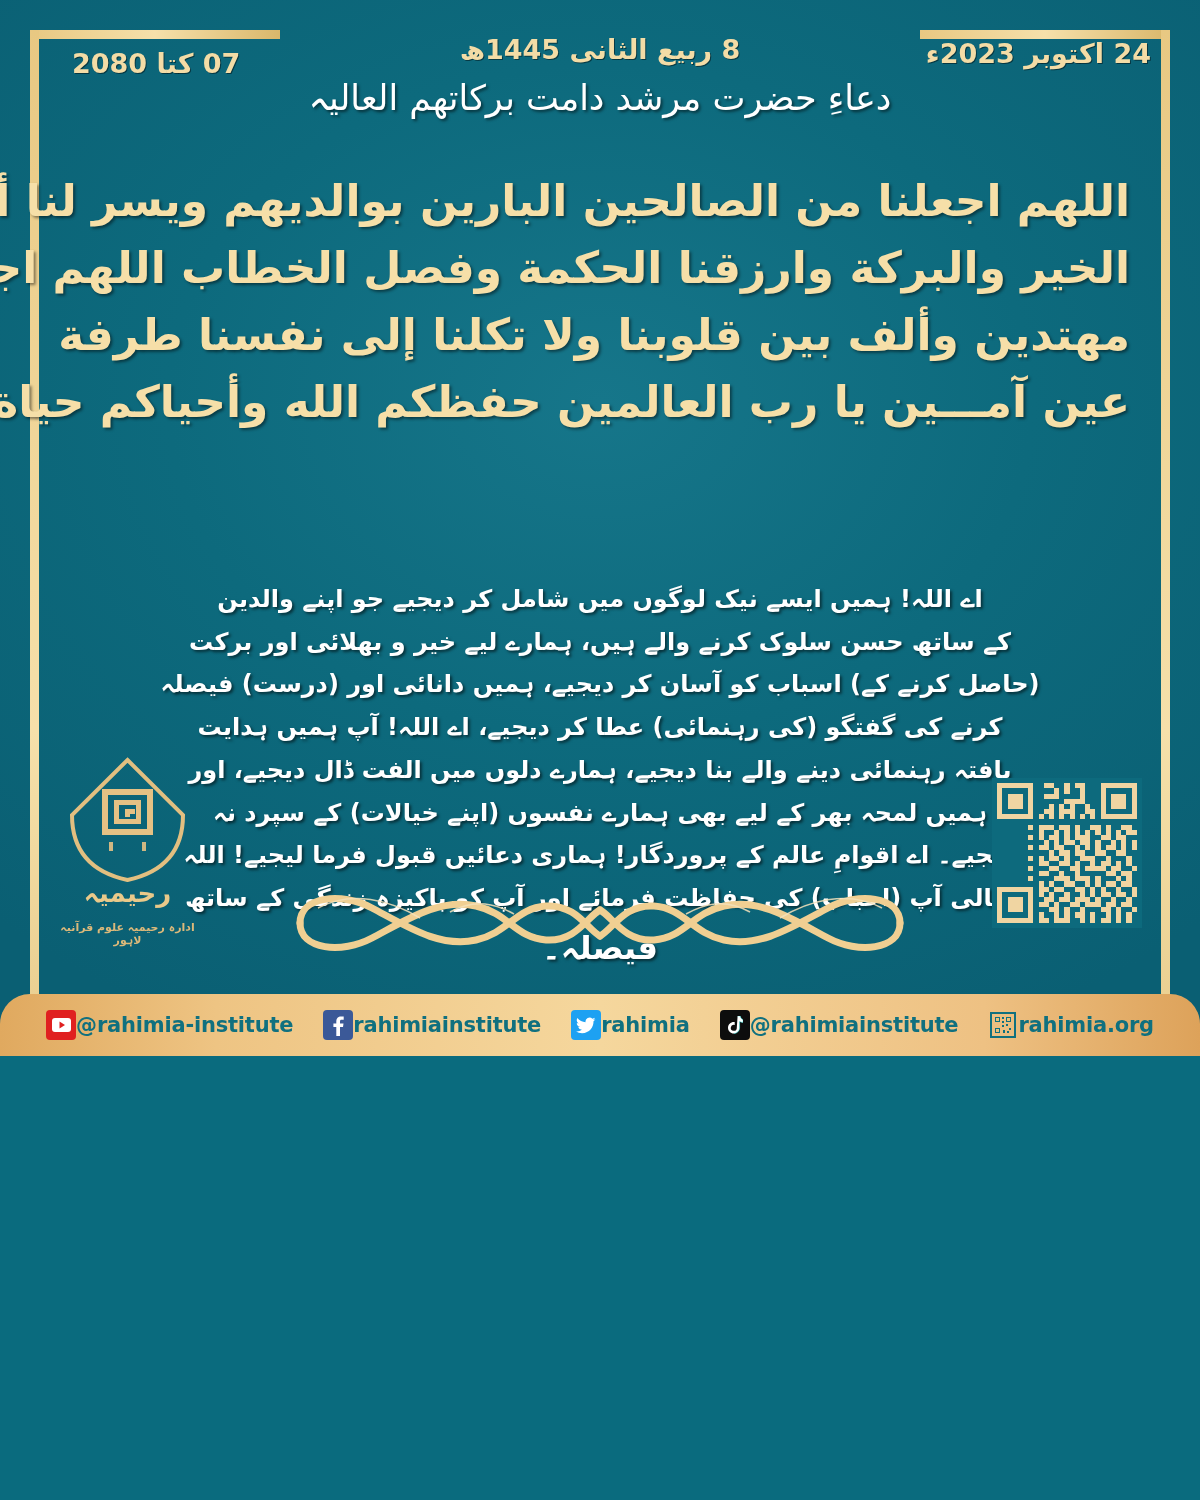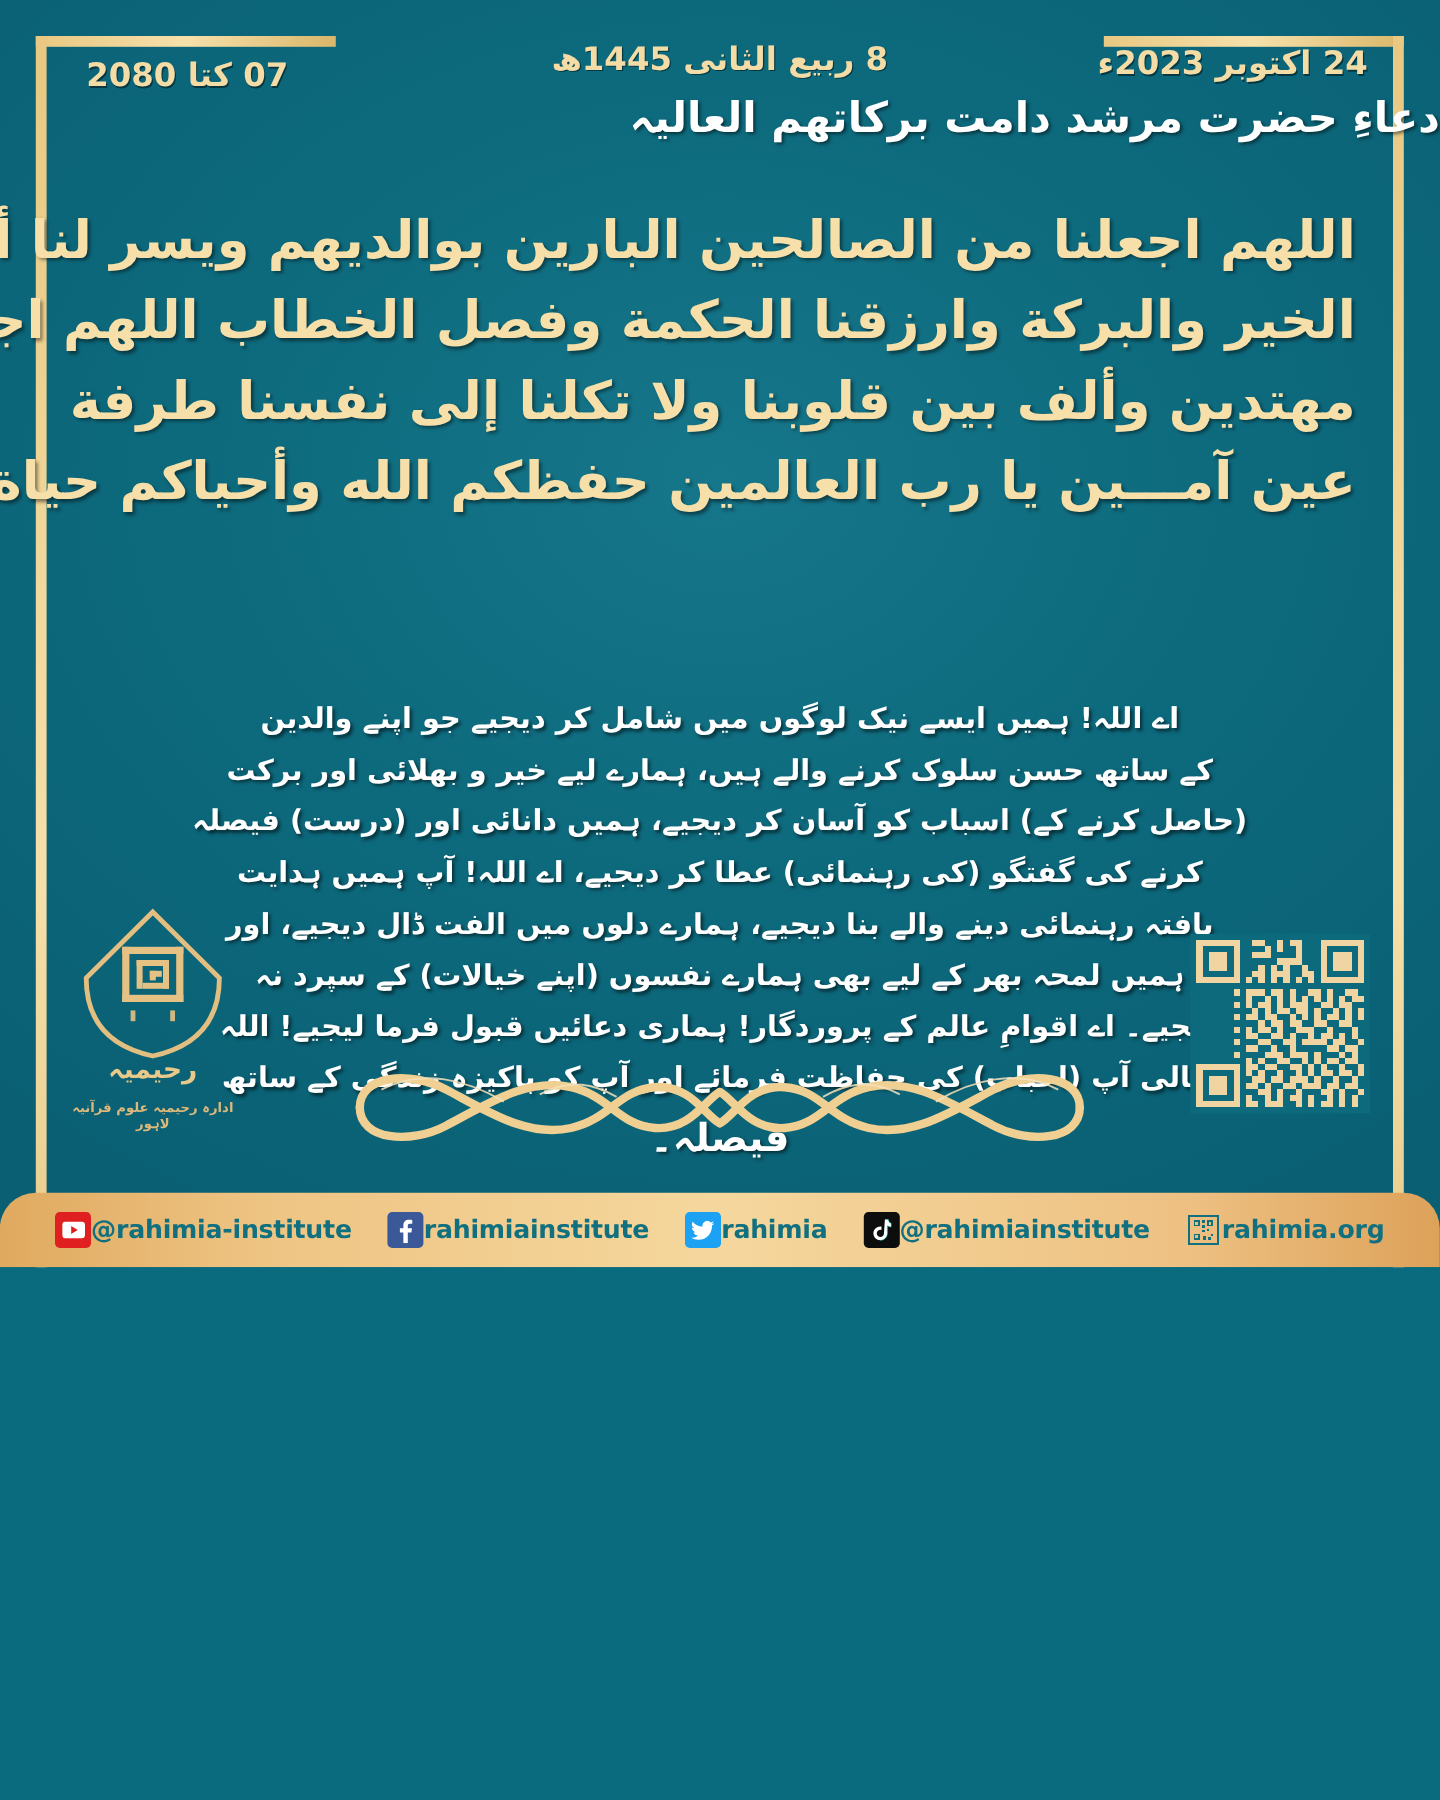--- a/index.html
+++ b/index.html
@@ -29,25 +29,25 @@
   
   .hdr{position:absolute;top:22px;left:0;right:0;height:60px;}
   .date{
     position:absolute;color:#f3dca6;font-size:27px;font-weight:700;
     font-family:"DejaVu Sans","Liberation Sans",sans-serif;
     text-shadow:1px 1px 0 rgba(0,0,0,.45);
     direction:rtl;white-space:nowrap;letter-spacing:.5px;
   }
   .date-left{left:72px;top:26px;}
   .date-center{left:50%;transform:translateX(-50%);top:12px;}
-  .date-right{right:60px;top:16px;text-align:right;}
+  .date-right{right:49px;top:16px;text-align:right;}
 
   .main-title{
-    position:absolute;top:78px;left:0;right:0;text-align:right;
-    color:#ffffff;font-size:35px;font-weight:700;direction:rtl;
+    position:absolute;top:78px;left:0;right:0;text-align:center;
+    color:#ffffff;font-size:35px;font-weight:400;direction:rtl;
     text-shadow:2px 2px 3px rgba(0,0,0,.5);
     letter-spacing:.5px;
   }
 
   
   .arabic-block{
     position:absolute;top:168px;left:70px;right:70px;
     text-align:center;direction:rtl;
   }
   .arabic-line{
@@ -65,21 +65,21 @@
     color:#ffffff;font-size:24px;font-weight:700;line-height:1.78;
     text-shadow:2px 2px 3px rgba(0,0,0,.55);
     white-space:nowrap;
   }
   .urdu-line.last{font-size:32px;}
 
   
   .logo{position:absolute;left:55px;bottom:125px;width:145px;height:175px;}
   .logo svg{display:block;}
   .logo-name{
-    text-align:center;color:#e9c98a;font-size:22px;font-weight:700;
+    text-align:center;color:#e9c98a;font-size:26px;font-weight:700;
     margin-top:-6px;direction:rtl;letter-spacing:1px;
   }
   .logo-sub{
     text-align:center;color:#dcb97a;font-size:11px;font-weight:700;
     margin-top:13px;direction:rtl;letter-spacing:.3px;
   }
 
   
   .ornament{position:absolute;left:50%;transform:translateX(-50%);bottom:88px;width:640px;height:90px;}
 

